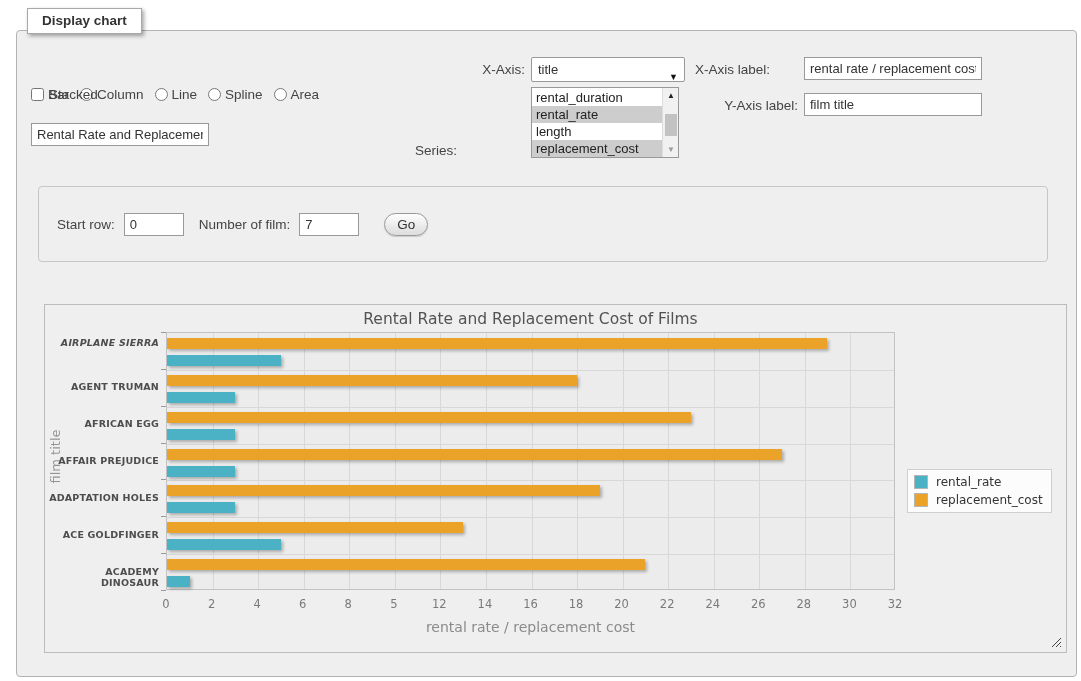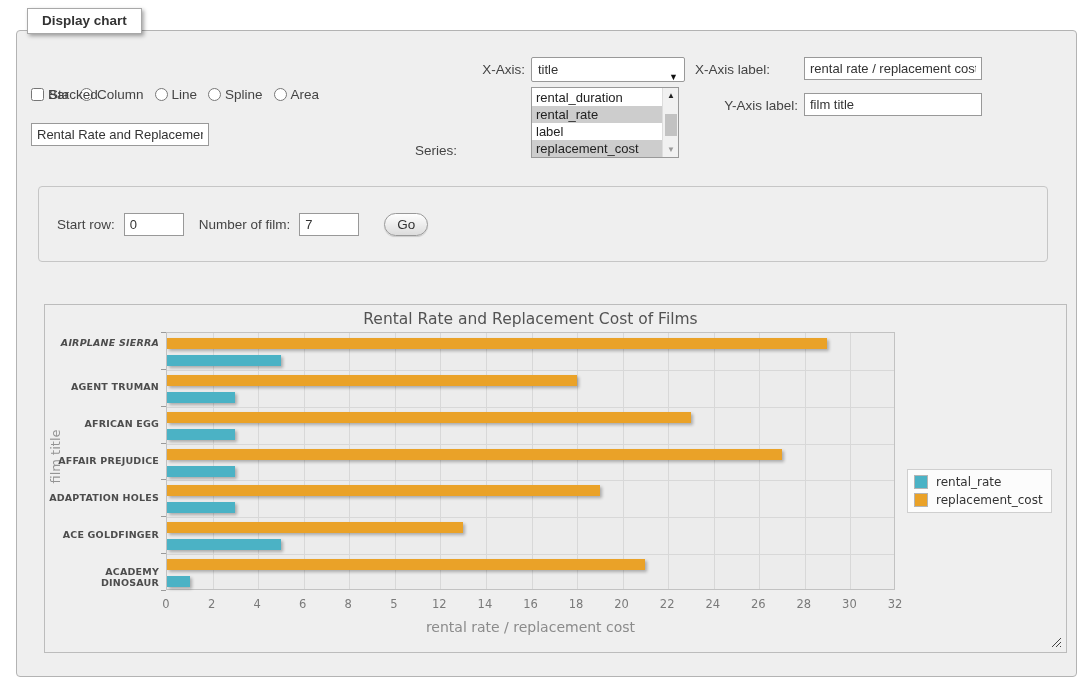--- a/index.html
+++ b/index.html
@@ -145,21 +145,21 @@
   <div class="fake-select">
     <span>title</span>
     <span class="arrow">▼</span>
   </div>
 
   <div class="ctl-label series-cap">Series:</div>
   <div class="listbox">
     <div class="opts">
       <div class="opt">rental_duration</div>
       <div class="opt selected">rental_rate</div>
-      <div class="opt">label</div>
+      <div class="opt">length</div>
       <div class="opt selected">replacement_cost</div>
     </div>
     <div class="lb-scroll">
       <div class="lb-arrow up">▲</div>
       <div class="lb-thumb"></div>
       <div class="lb-arrow down">▼</div>
     </div>
   </div>
 
   <div class="ctl-label xlabel-cap">X-Axis label:</div>

